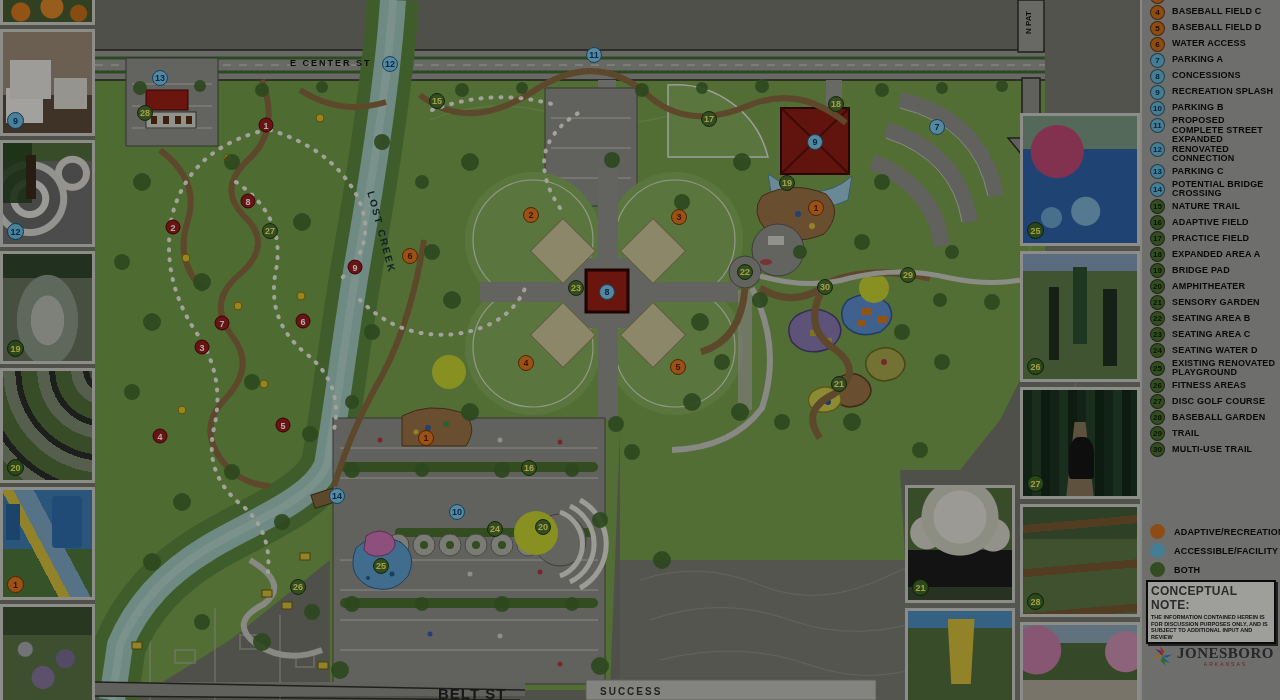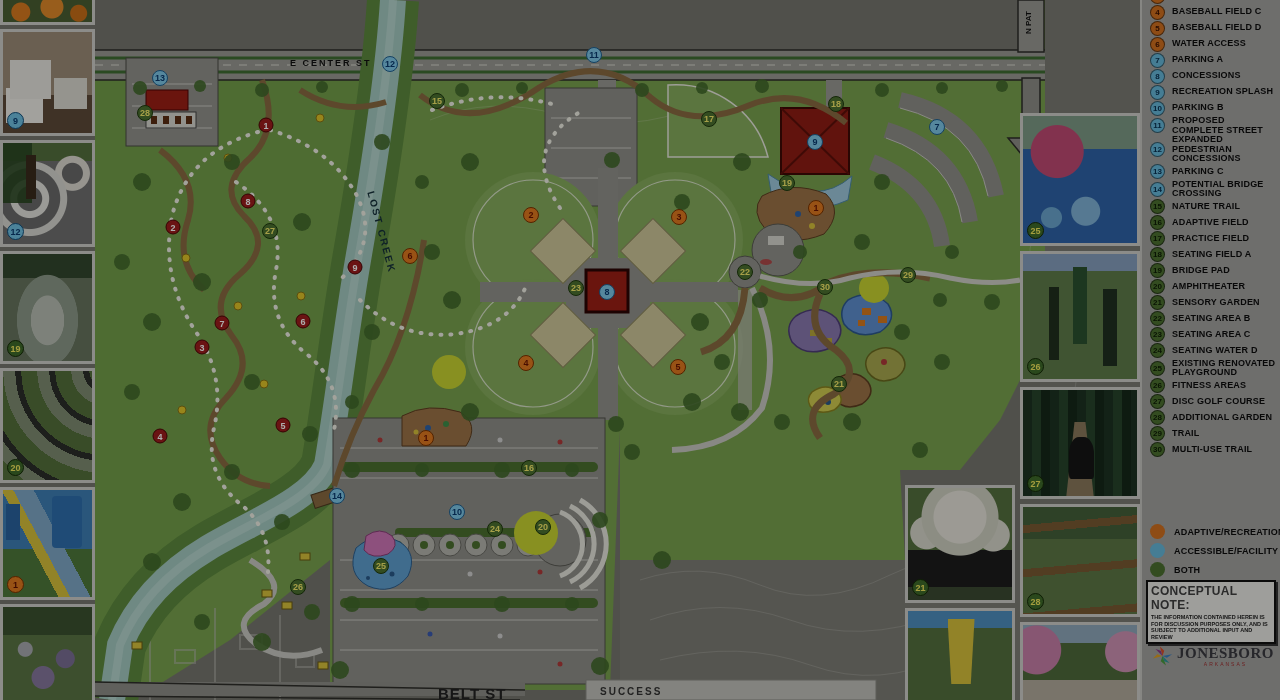--- a/index.html
+++ b/index.html
@@ -591,21 +591,21 @@
         <div class="lrow">
           <span class="lbadge blue">10</span>
           <span class="llabel">PARKING B</span>
         </div>
         <div class="lrow">
           <span class="lbadge blue">11</span>
           <span class="llabel">PROPOSED COMPLETE STREET</span>
         </div>
         <div class="lrow">
           <span class="lbadge blue">12</span>
-          <span class="llabel">EXPANDED PEDESTRIAN CONCESSIONS</span>
+          <span class="llabel">EXPANDED RENOVATED CONNECTION</span>
         </div>
         <div class="lrow">
           <span class="lbadge blue">13</span>
           <span class="llabel">PARKING C</span>
         </div>
         <div class="lrow">
           <span class="lbadge blue">14</span>
           <span class="llabel">POTENTIAL BRIDGE CROSSING</span>
         </div>
         <div class="lrow">
@@ -615,21 +615,21 @@
         <div class="lrow">
           <span class="lbadge green">16</span>
           <span class="llabel">ADAPTIVE FIELD</span>
         </div>
         <div class="lrow">
           <span class="lbadge green">17</span>
           <span class="llabel">PRACTICE FIELD</span>
         </div>
         <div class="lrow">
           <span class="lbadge green">18</span>
-          <span class="llabel">SEATING FIELD A</span>
+          <span class="llabel">EXPANDED AREA A</span>
         </div>
         <div class="lrow">
           <span class="lbadge green">19</span>
           <span class="llabel">BRIDGE PAD</span>
         </div>
         <div class="lrow">
           <span class="lbadge green">20</span>
           <span class="llabel">AMPHITHEATER</span>
         </div>
         <div class="lrow">
@@ -655,21 +655,21 @@
         <div class="lrow">
           <span class="lbadge green">26</span>
           <span class="llabel">FITNESS AREAS</span>
         </div>
         <div class="lrow">
           <span class="lbadge green">27</span>
           <span class="llabel">DISC GOLF COURSE</span>
         </div>
         <div class="lrow">
           <span class="lbadge green">28</span>
-          <span class="llabel">ADDITIONAL GARDEN</span>
+          <span class="llabel">BASEBALL GARDEN</span>
         </div>
         <div class="lrow">
           <span class="lbadge green">29</span>
           <span class="llabel">TRAIL</span>
         </div>
         <div class="lrow">
           <span class="lbadge green">30</span>
           <span class="llabel">MULTI-USE TRAIL</span>
         </div>
       </div>

